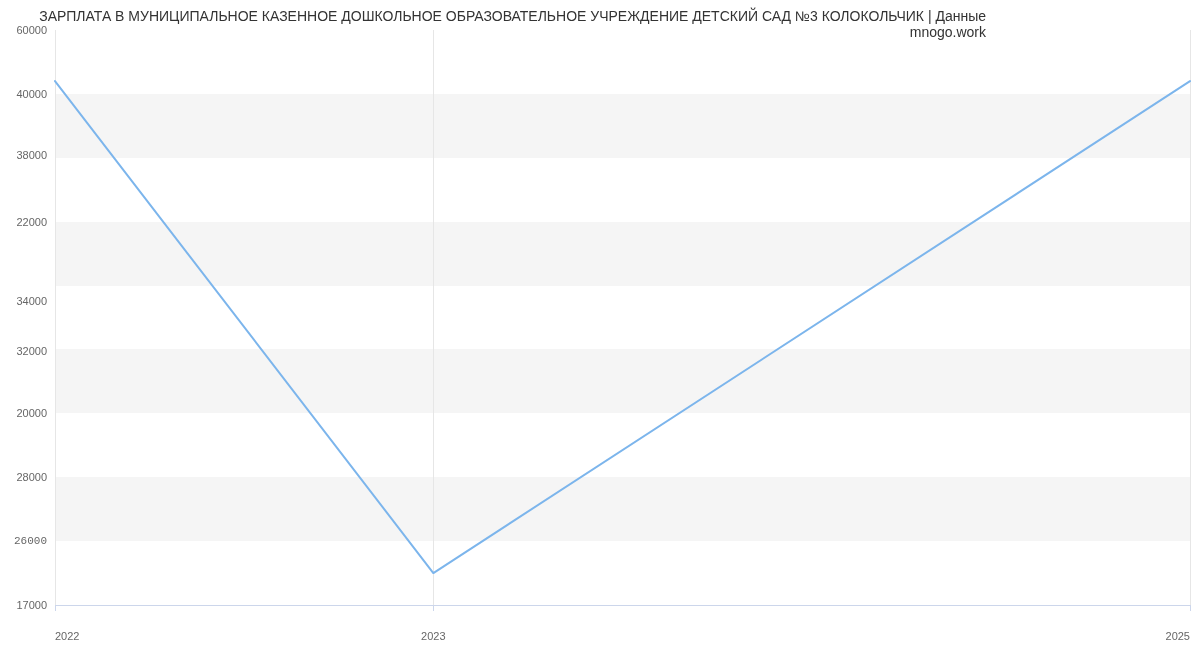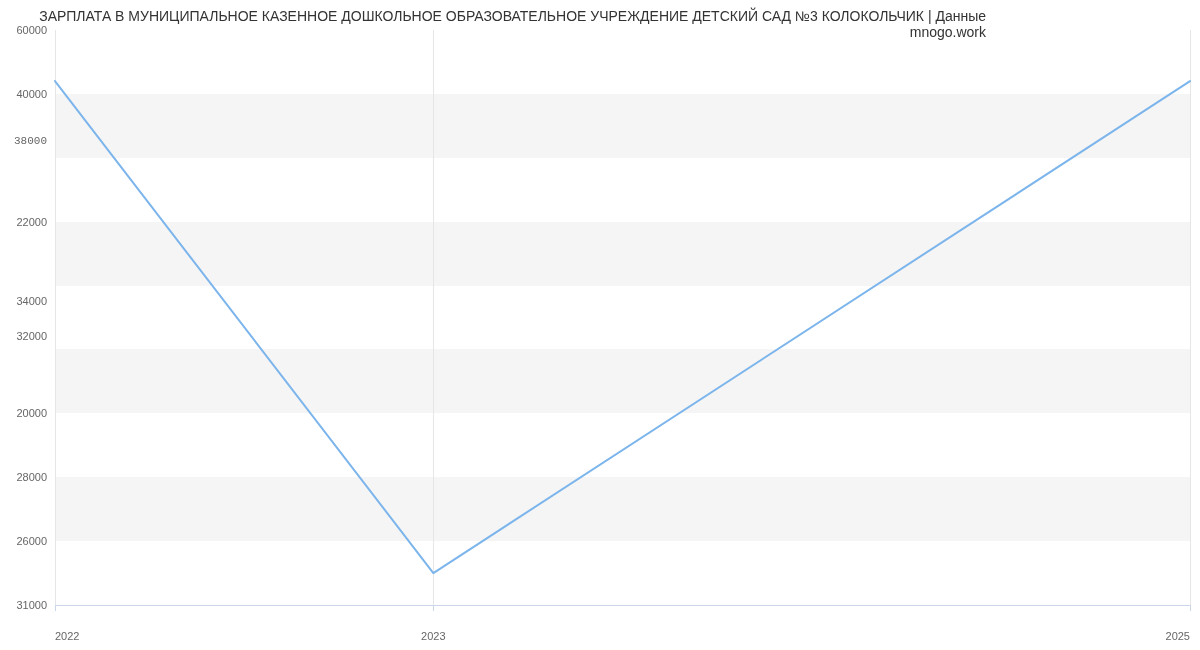--- a/index.html
+++ b/index.html
@@ -106,28 +106,28 @@
       <div class="band" style="top: 319.444px; height: 63.8889px;"></div>
       <div class="band" style="top: 447.222px; height: 63.8889px;"></div>
     <div class="axis-line-y" id="y-axis-line" style="left: 0px;"></div>
     <div class="axis-line-x" id="x-axis-line" style="top: 575px;"></div>
     <div class="gridline-v" style="left: 0px;"></div>
       <div class="gridline-v" style="left: 378.333px;"></div>
       <div class="gridline-v" style="left: 1135px;"></div>
       <svg class="line-layer" id="svg" width="1135" height="575">
         <path d="M0 51.111111111111086 L378.3333333333333 543.0555555555555 L1135 51.111111111111086" class="series-line" stroke="#7cb5ec"></path>
       </svg>
-  <div class="ytick-label" style="top: 575px;">31000</div>
-      <div class="ytick-label" style="top: 511.111px;">26000</div>
+  <div class="ytick-label" style="top: 575px;">17000</div>
+      <div class="ytick-label" style="top: 511.111px; font-family: Liberation Mono, monospace;">26000</div>
       <div class="ytick-label" style="top: 447.222px;">28000</div>
       <div class="ytick-label" style="top: 383.333px;">20000</div>
-      <div class="ytick-label" style="top: 306px;">32000</div>
+      <div class="ytick-label" style="top: 321px;">32000</div>
       <div class="ytick-label" style="top: 271px;">34000</div>
       <div class="ytick-label" style="top: 191.667px;">22000</div>
-      <div class="ytick-label" style="top: 111px; font-family: Liberation Mono, monospace;">38000</div>
+      <div class="ytick-label" style="top: 125px;">38000</div>
       <div class="ytick-label" style="top: 63.8889px; margin-left: 12px;">40000</div>
       <div class="ytick-label" style="top: 0px;">60000</div>
       <div class="tick-mark-x" style="left: 0px;"></div>
       <div class="xtick-label" style="transform: translateX(0px); left: 0px;">2022</div>
       <div class="tick-mark-x" style="left: 378.333px;"></div>
       <div class="xtick-label" style="left: 378.333px;">2023</div>
       <div class="tick-mark-x" style="left: 1135px;"></div>
       <div class="xtick-label" style="transform: translateX(-100%); left: 1135px;">2025</div>
     </div>
 </div>

